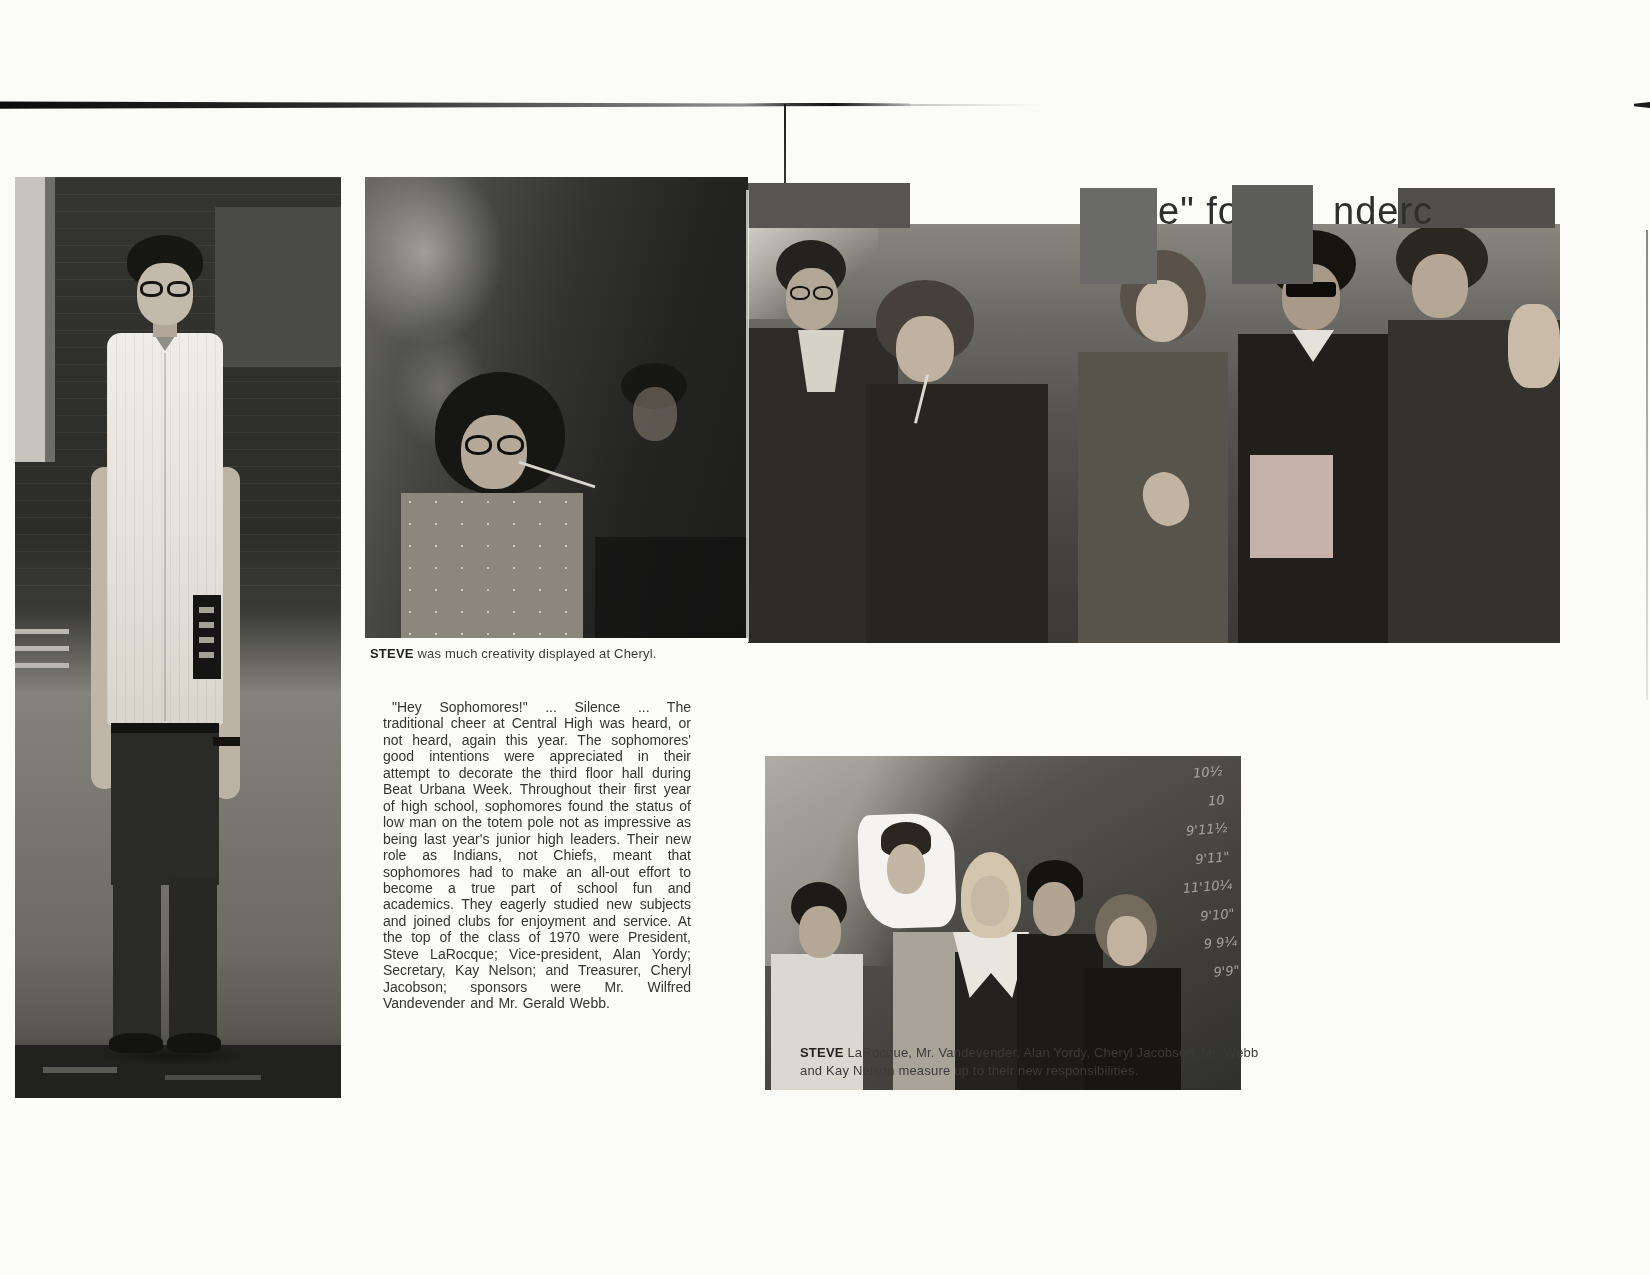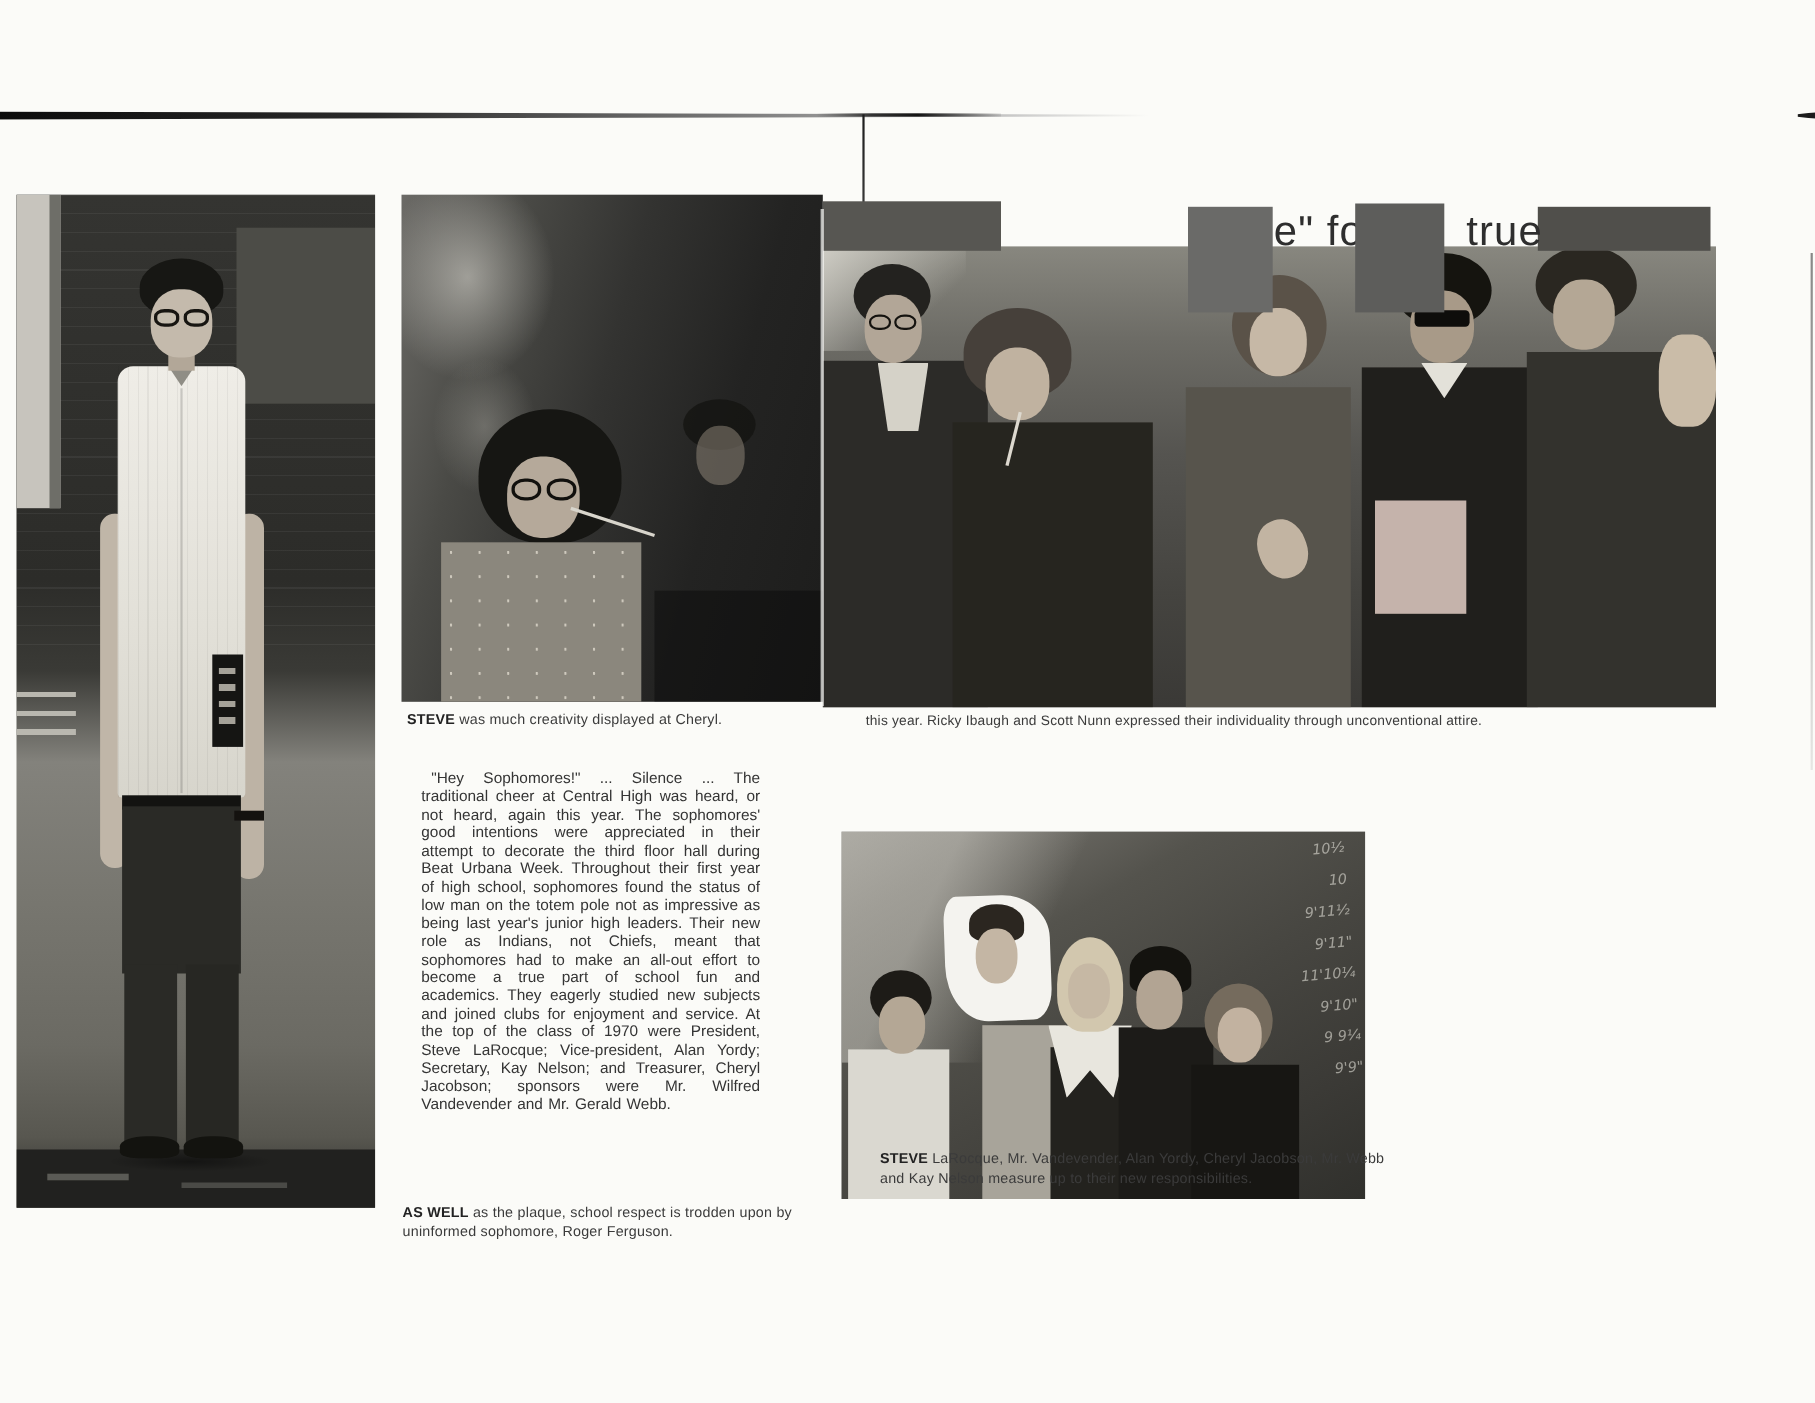--- a/index.html
+++ b/index.html
@@ -237,37 +237,30 @@
     <div class="pc-face6"></div>
     <div class="pc-pink"></div>
   </div>
   <div class="pc-ext1"></div>
   <div class="pc-ext2"></div>
   <div class="patch1"></div>
   <div class="patch2"></div>
   <div class="gutter-line"></div>
 
   <div class="frag frag-left">e" fo</div>
-  <div class="frag frag-right">true</div>
+  <div class="frag frag-right">nderc</div>
 
   <div class="caption cap-topleft">
     <b>STEVE</b>
     <span>was much creativity displayed at Cheryl.</span>
   </div>
-  <div class="caption cap-topright">
-    <span>this year. Ricky Ibaugh and Scott Nunn expressed their individuality through unconventional attire.</span>
-  </div>
 
 
   <div class="bodycopy">"Hey Sophomores!" ... Silence ... The traditional cheer at Central High was heard, or not heard, again this year. The sophomores' good intentions were appreciated in their attempt to decorate the third floor hall during Beat Urbana Week. Throughout their first year of high school, sophomores found the status of low man on the totem pole not as impressive as being last year's junior high leaders. Their new role as Indians, not Chiefs, meant that sophomores had to make an all-out effort to become a true part of school fun and academics. They eagerly studied new subjects and joined clubs for enjoyment and service. At the top of the class of 1970 were President, Steve LaRocque; Vice-president, Alan Yordy; Secretary, Kay Nelson; and Treasurer, Cheryl Jacobson; sponsors were Mr. Wilfred Vandevender and Mr. Gerald Webb.</div>
 
-  <div class="caption cap-aswell">
-    <b>AS WELL</b>
-    <span>as the plaque, school respect is trodden upon by uninformed sophomore, Roger Ferguson.</span>
-  </div>
 
   <div class="photo photo-d">
     <div class="pd-wedge"></div>
     <div class="pd-chalk">
       <span>10½</span>
       <span>10</span>
       <span>9'11½</span>
       <span>9'11"</span>
       <span>11'10¼</span>
       <span>9'10"</span>

